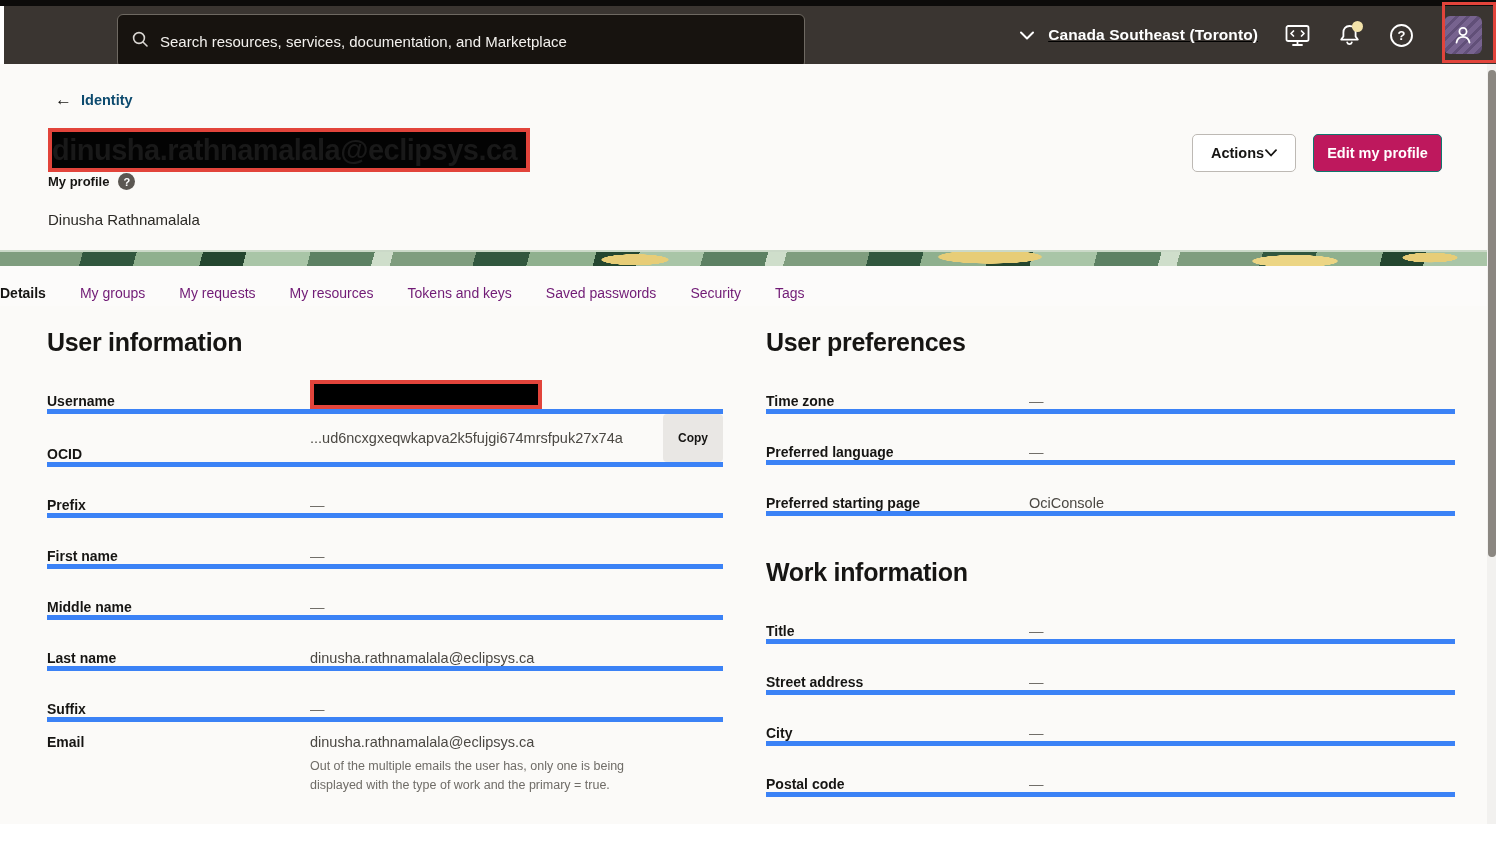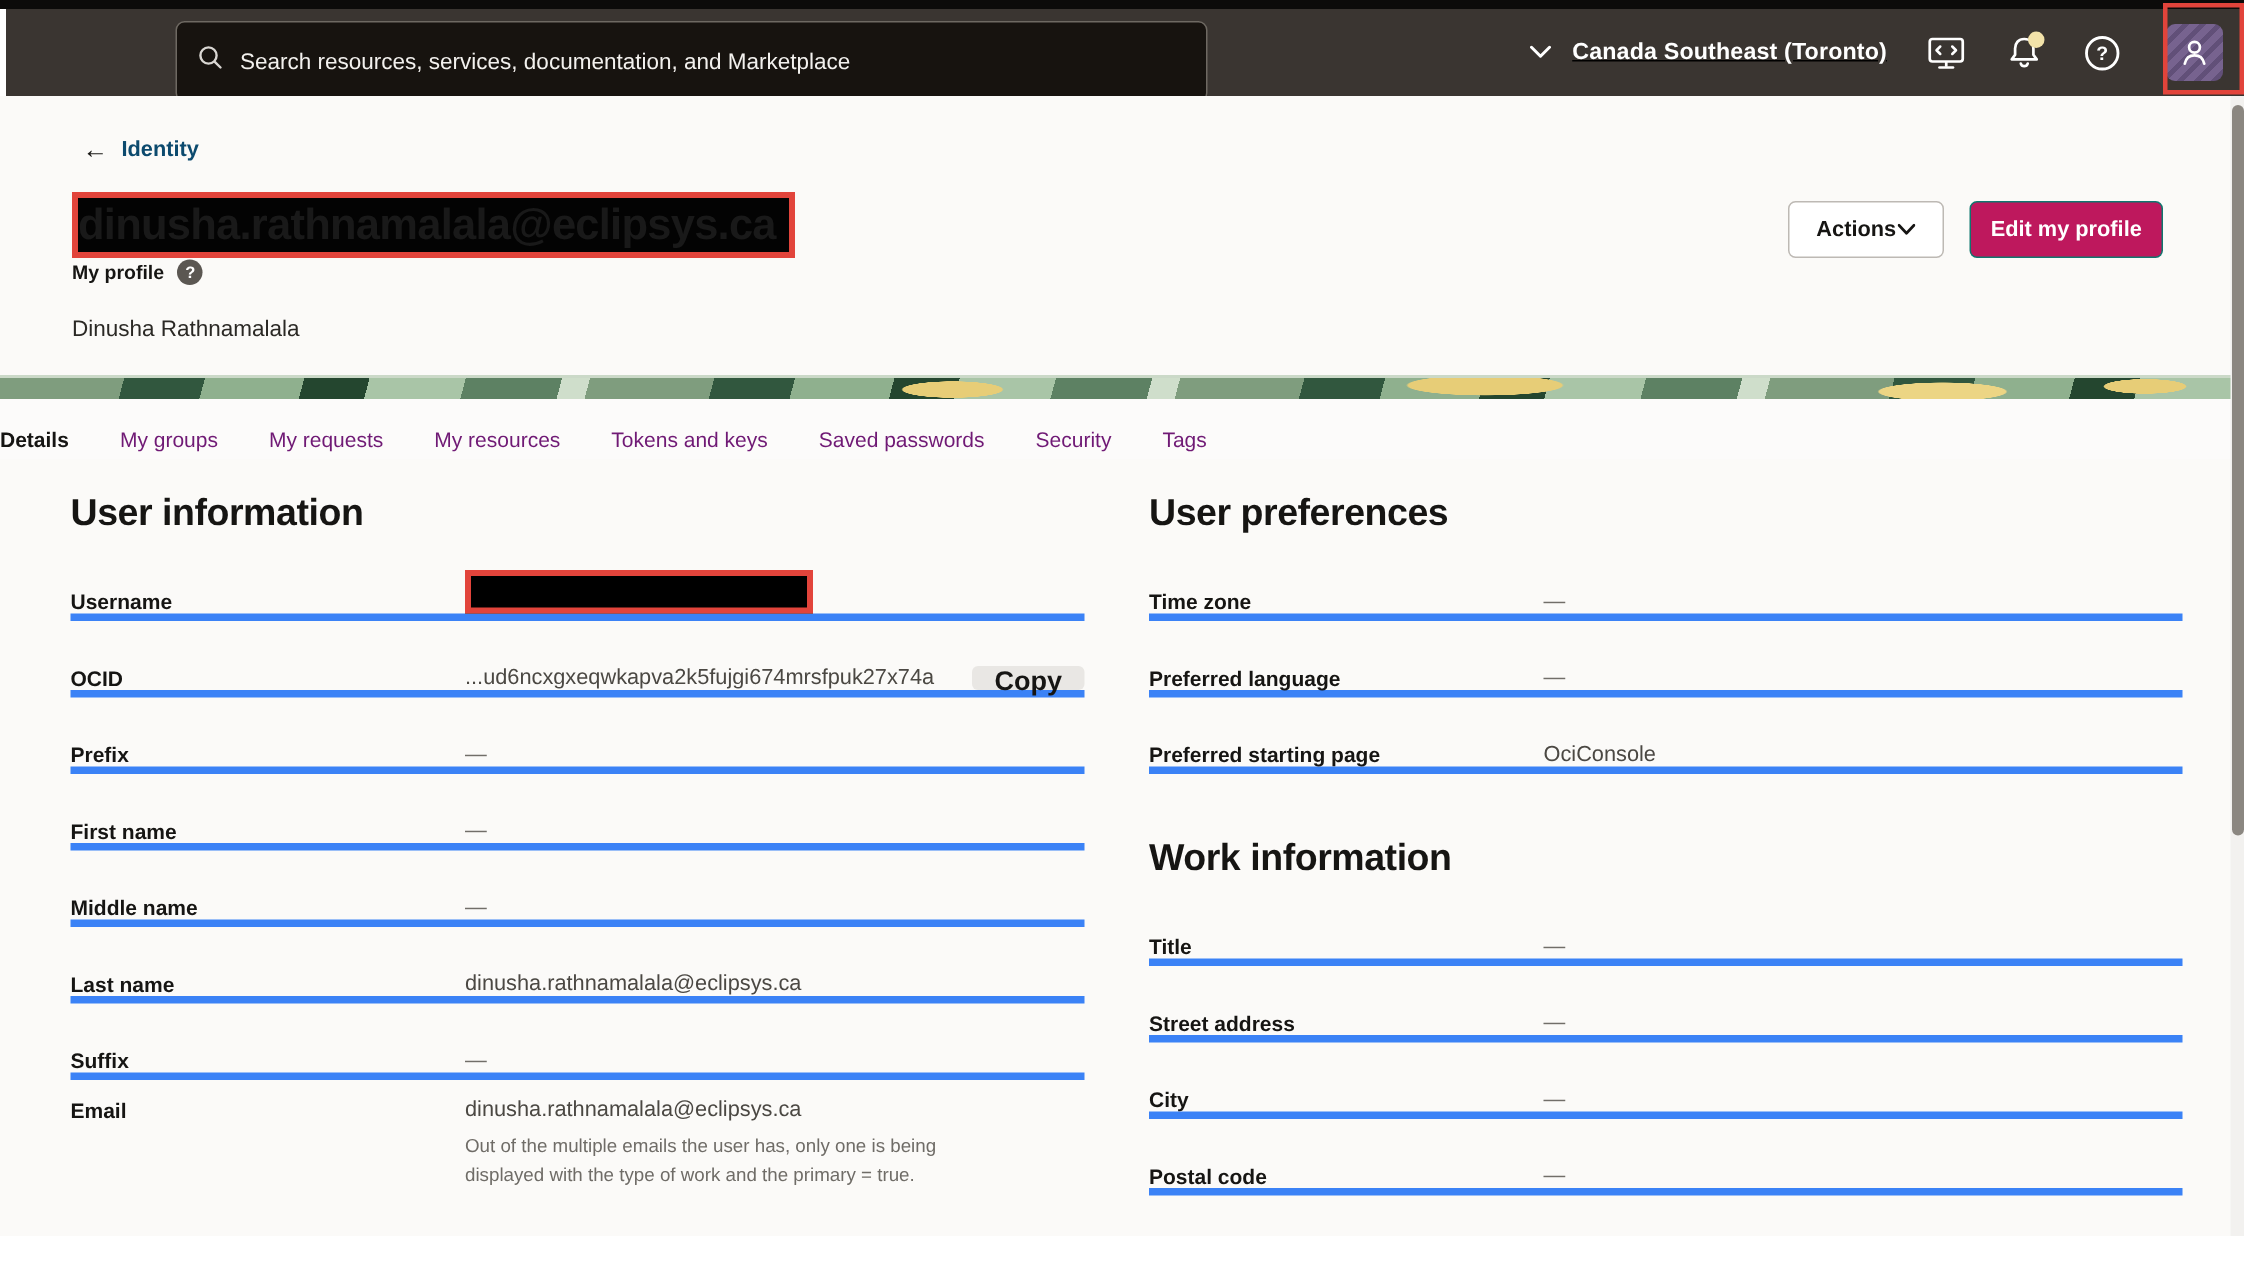--- a/index.html
+++ b/index.html
@@ -83,22 +83,22 @@
   .col h2.h2-work { margin-top:42px; }
   .rows { display:block; }
   .frow { display:flex; align-items:flex-end; min-height:51px; border-bottom:5px solid #3b82f6; }
   .frow.tall { align-items:flex-start; padding:12px 0 14px; border-bottom:none; }
   .flabel { flex:0 0 263px; font-size:14px; font-weight:700; color:#161513; }
   .fvalue { font-size:14.5px; color:#4b4843; }
   .fvalue.dash { color:#716e69; }
   .value-block { display:flex; flex-direction:column; gap:7px; }
   .fnote { font-size:12.5px; color:#6f6c67; line-height:1.48; max-width:338px; }
   .ocid-wrap { display:flex; align-items:center; flex:1; }
-  .copy-btn { margin-left:auto; height:16px; padding:0 15px; background:#e9e7e4; border:none;
-    border-radius:4px; font-family:"Liberation Sans", sans-serif; font-size:18px; font-weight:700;
+  .copy-btn { margin-left:auto; height:48px; padding:0 15px; background:#e9e7e4; border:none;
+    border-radius:4px; font-family:"Liberation Sans", sans-serif; font-size:12px; font-weight:700;
     color:#161513; cursor:pointer; }
   .username-redaction { width:232px; height:29px; background:#000000; border:4px solid #e2443b; }
 
   
   .bottom-strip { position:absolute; left:0; top:824px; width:1496px; height:32px; background:#ffffff; }
   .scrollbar { position:absolute; right:0; top:64px; width:9px; height:760px; background:#f2f1ef; }
   .scroll-thumb { position:absolute; left:0.5px; top:6px; width:8px; height:487px; background:#8b8781; border-radius:4px; cursor:pointer; }
 </style>
 </head>
 <body>

